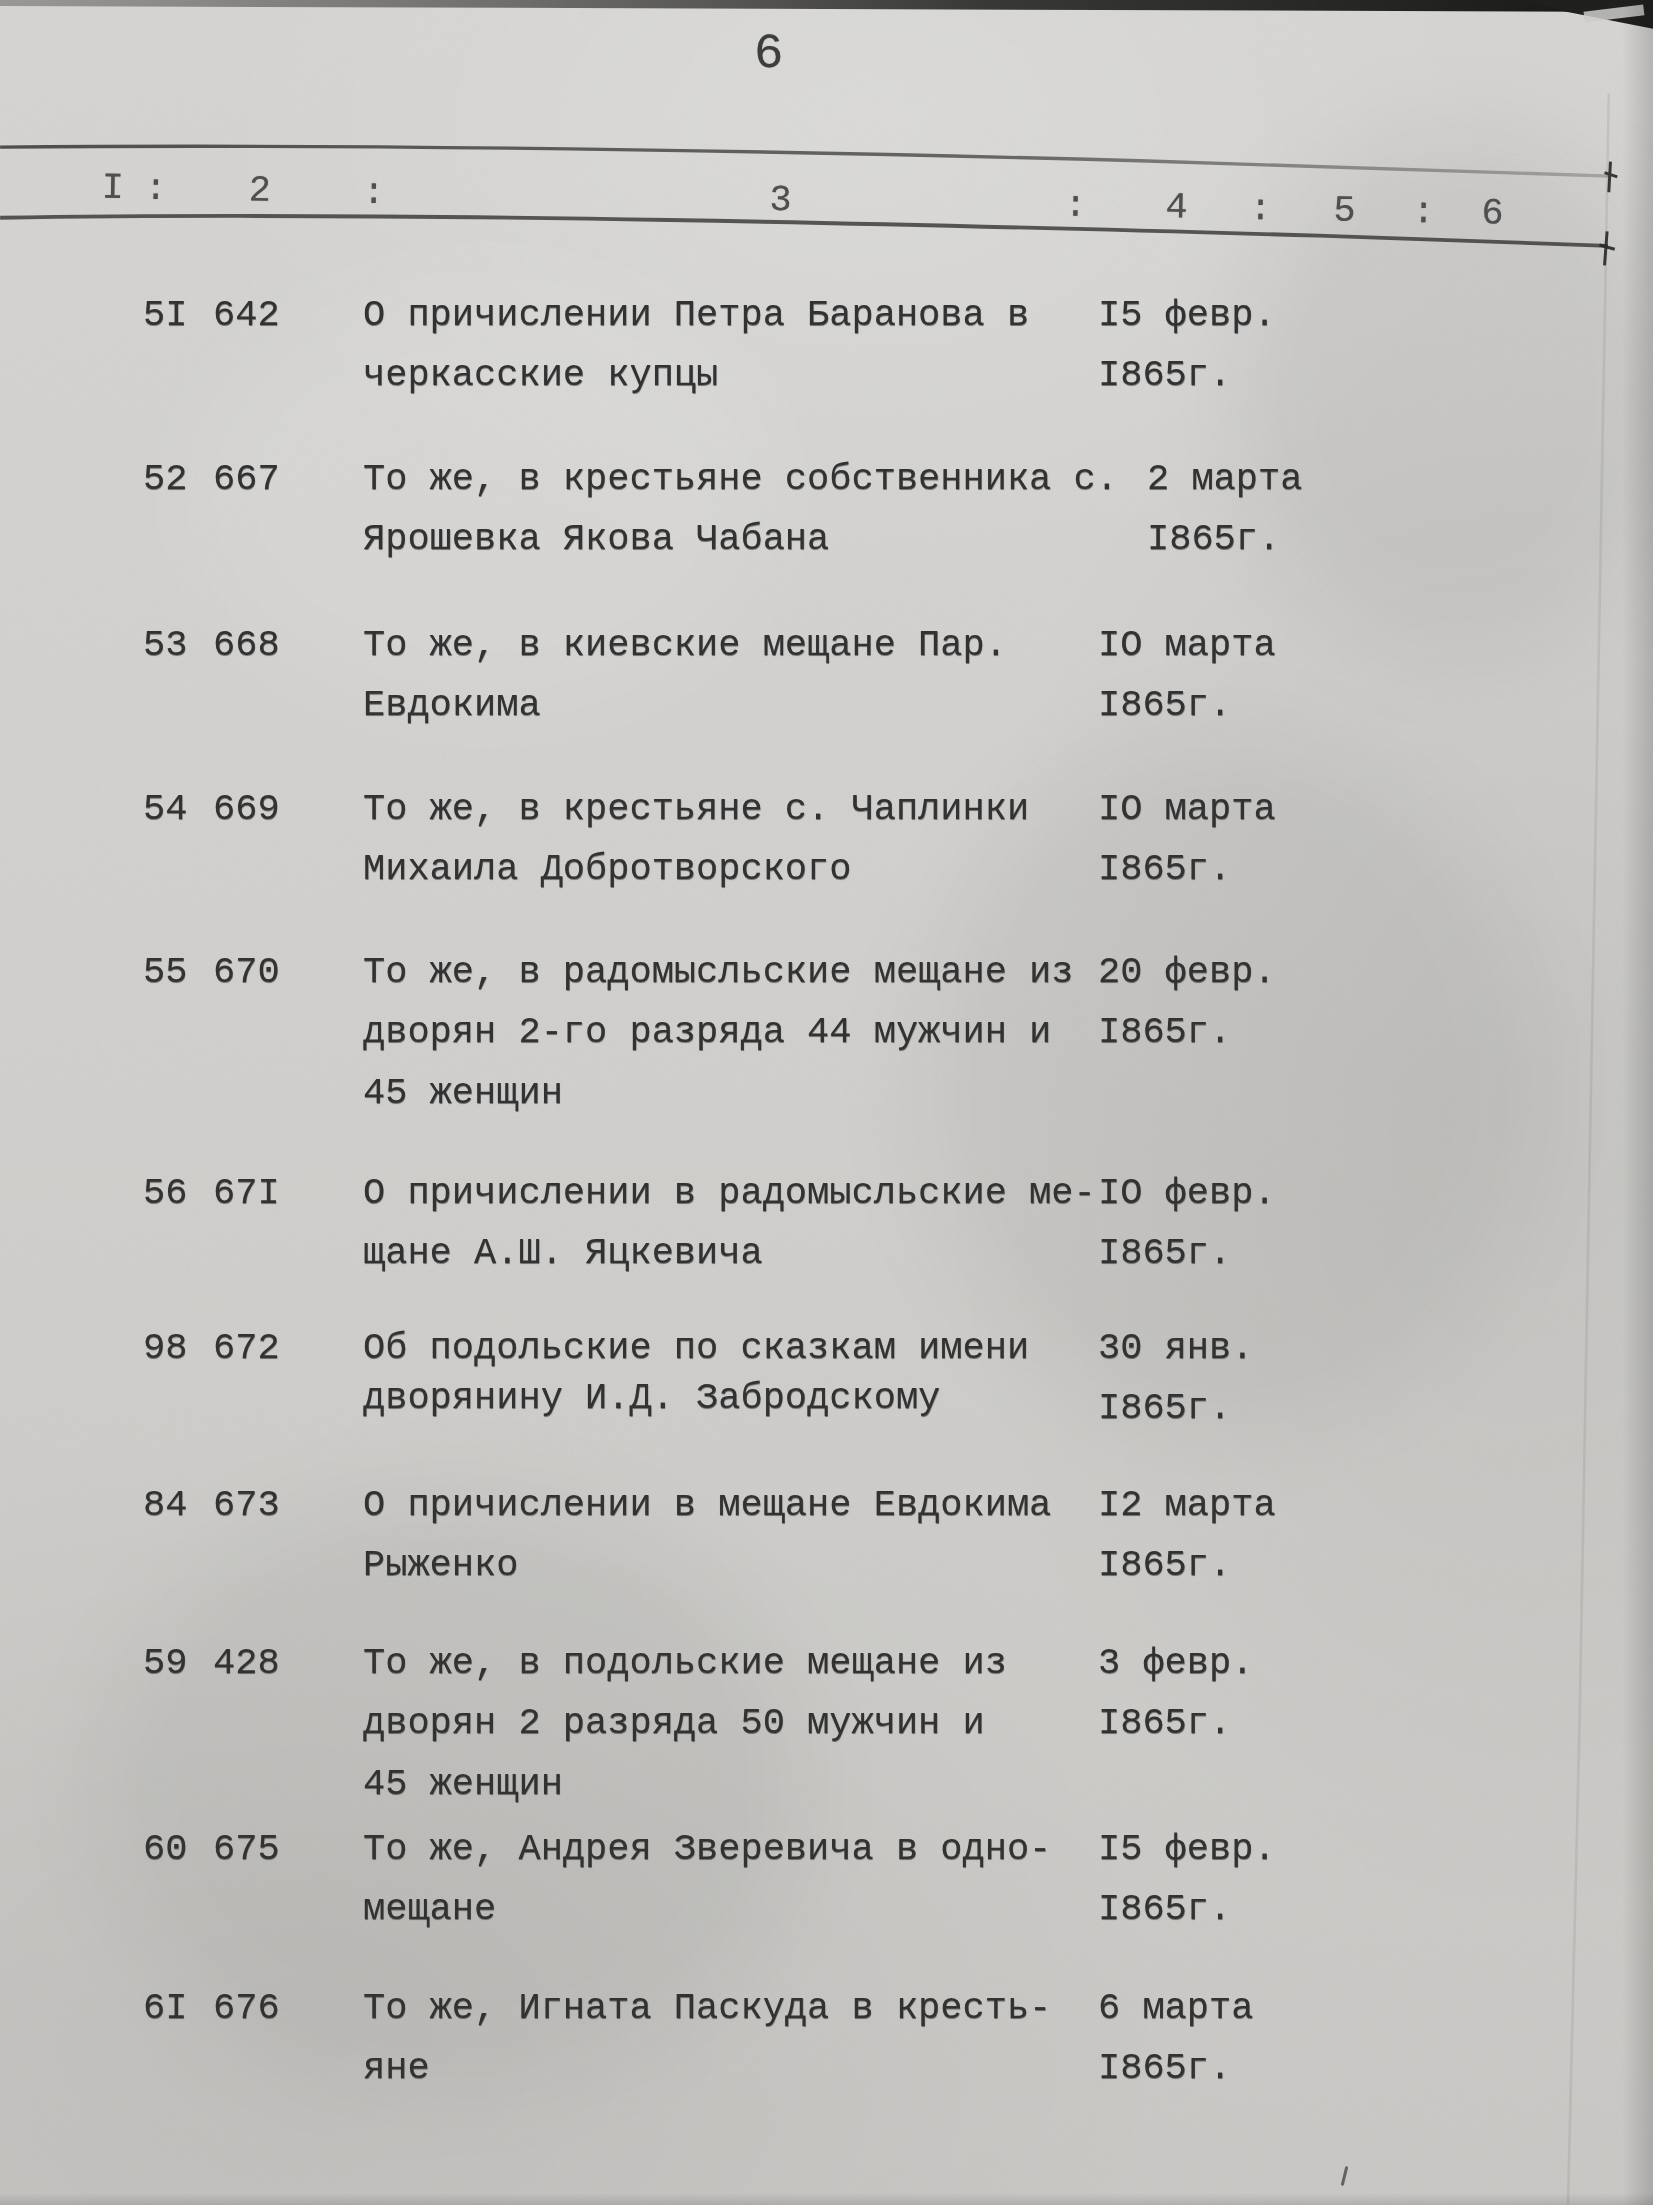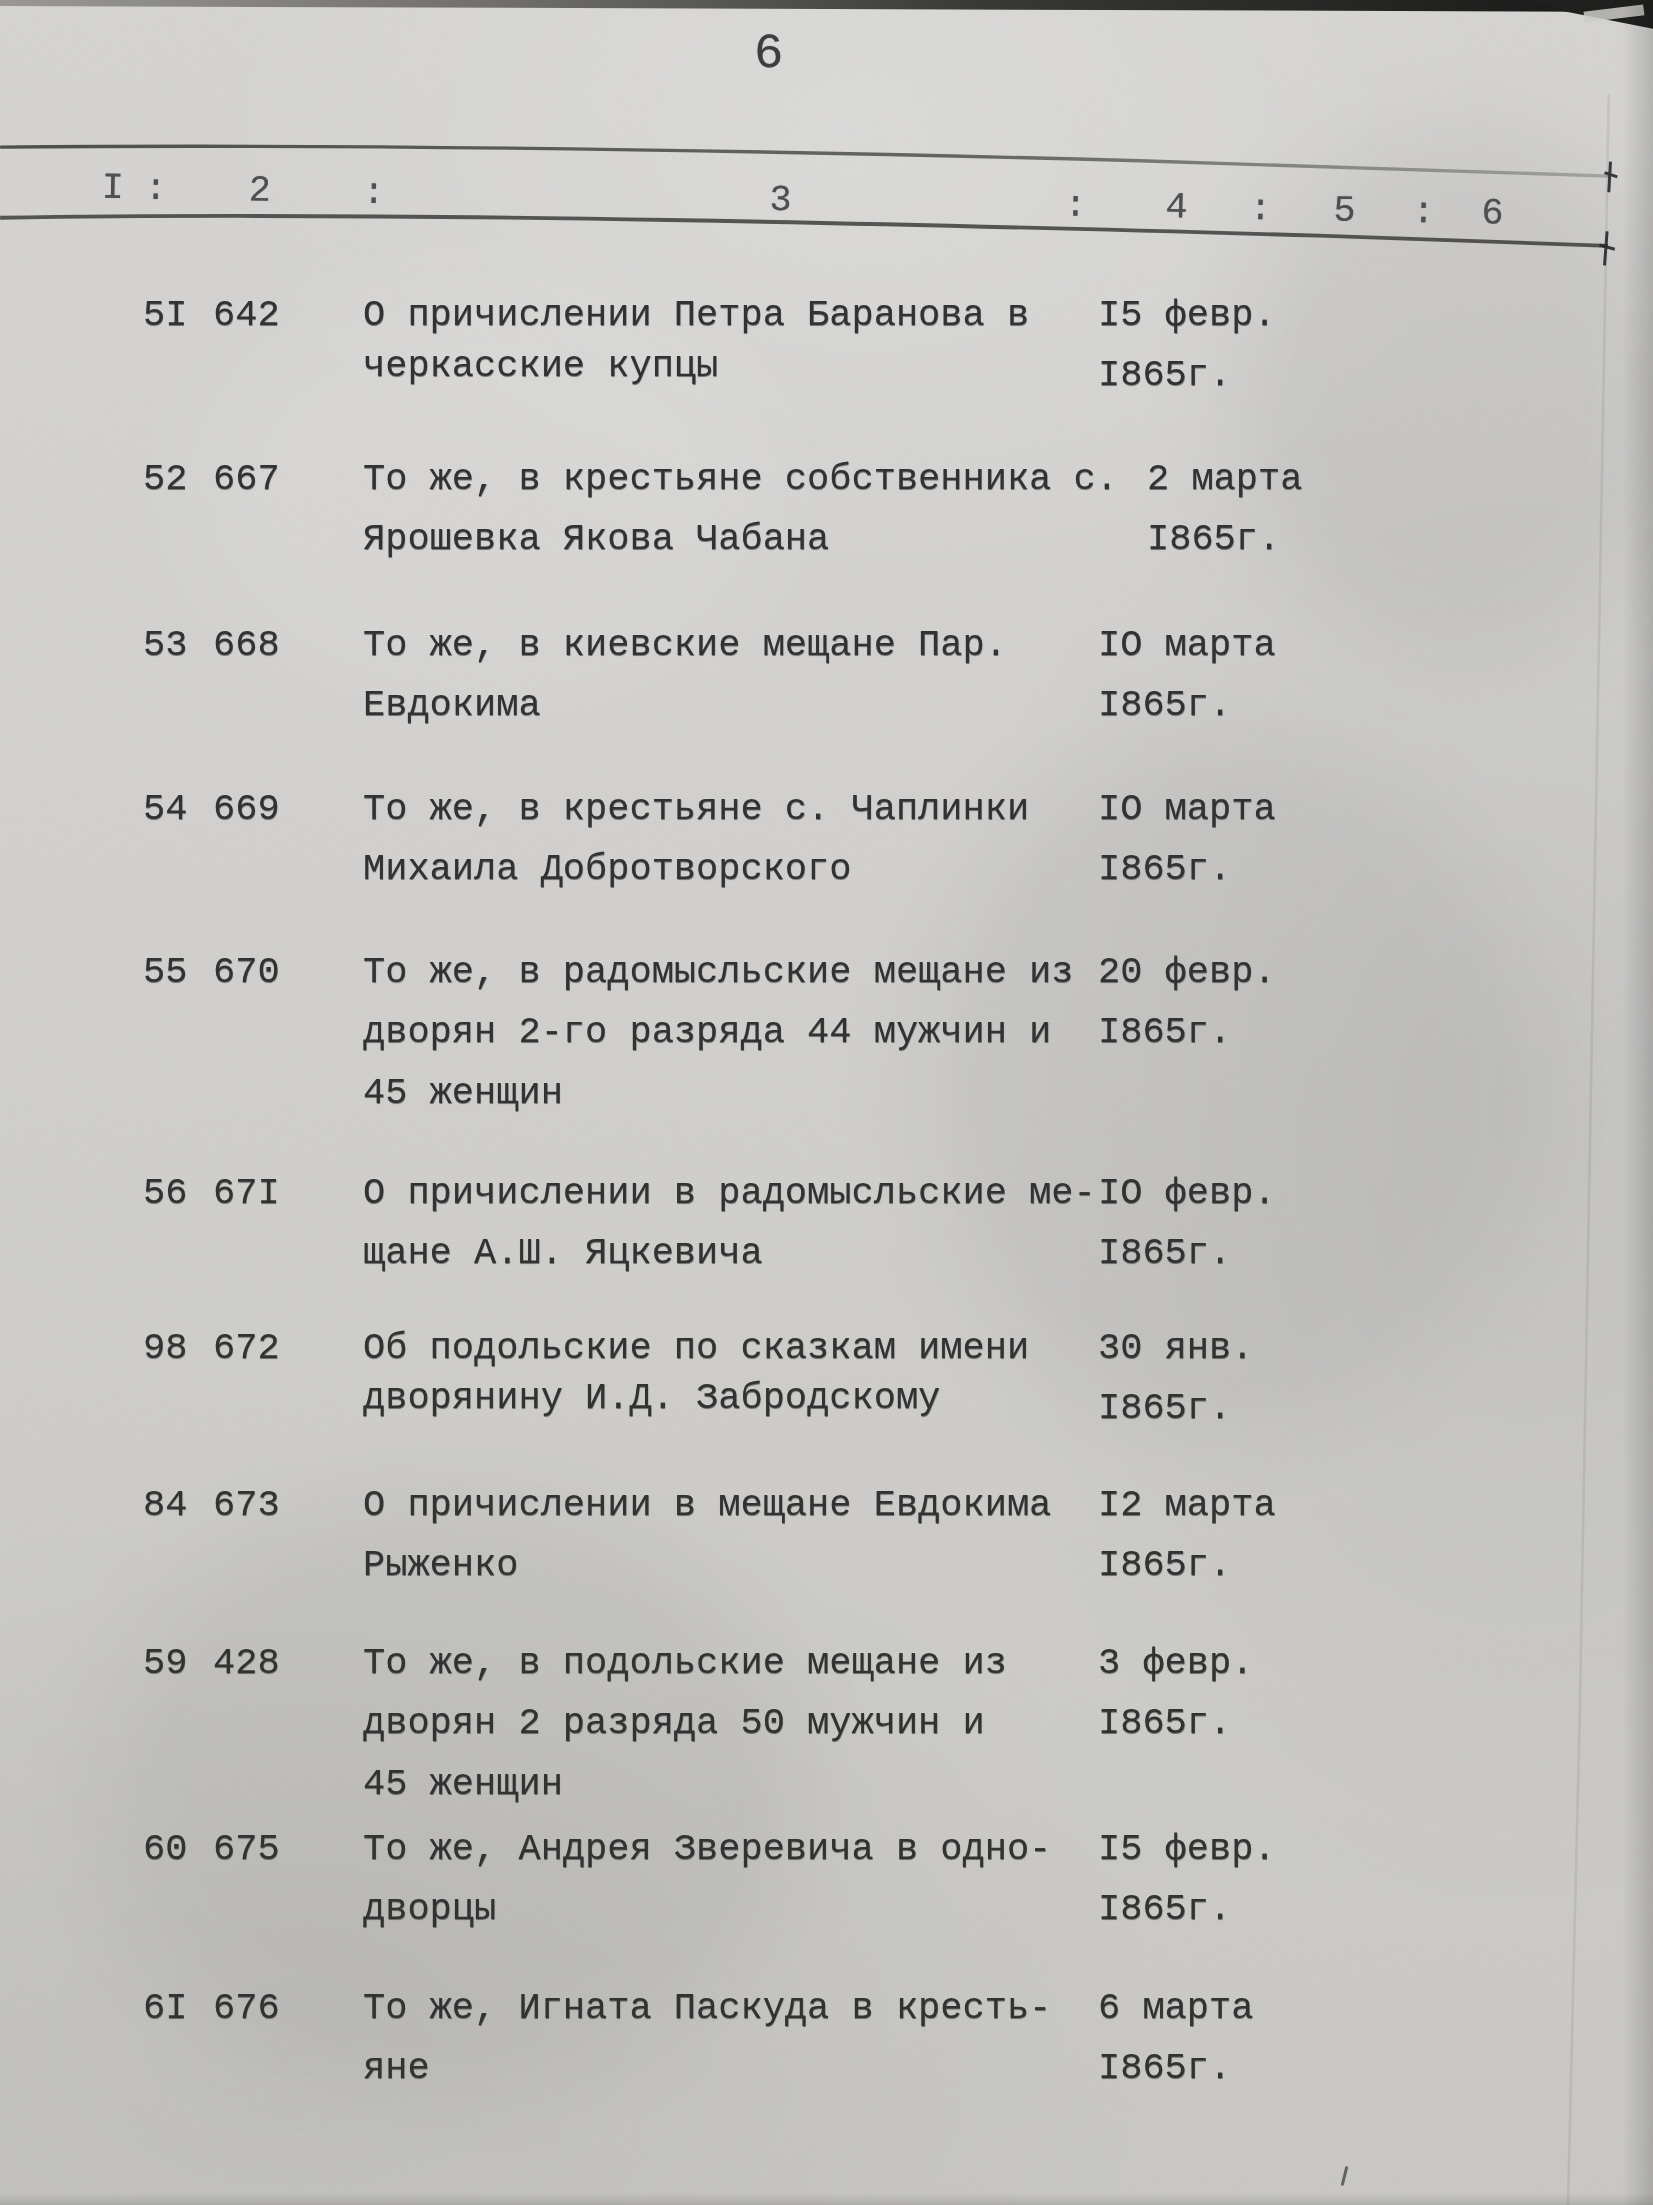--- a/index.html
+++ b/index.html
@@ -90,21 +90,21 @@
       <span class="hsep" style="left: 1250px;">:</span>
       <span class="hsep" style="left: 1413px;">:</span>
     </div>
 
   <div id="entries" class="abs" style="left:0;top:0;width:1654px;height:2205px;">
       <div class="entry" style="top: 294px;">
       <div class="cell cnum">5I</div>
       <div class="cell cfile">642</div>
       <div class="cell cdesc">
           <div class="line" style="top: 0px;">О причислении Петра Баранова в</div>
-          <div class="line" style="top: 51px;">черкасские купцы</div>
+          <div class="line" style="top: 60px;">черкасские купцы</div>
         </div>
       <div class="cell cdate" style="left: 1098px;">
           <div class="line" style="top: 0px;">I5 февр.</div>
           <div class="line" style="top: 60px;">I865г.</div>
         </div>
     </div>
       <div class="entry" style="top: 458px;">
       <div class="cell cnum">52</div>
       <div class="cell cfile">667</div>
       <div class="cell cdesc">
@@ -200,21 +200,21 @@
       <div class="cell cdate" style="left: 1098px;">
           <div class="line" style="top: 0px;">3 февр.</div>
           <div class="line" style="top: 60px;">I865г.</div>
         </div>
     </div>
       <div class="entry" style="top: 1828px;">
       <div class="cell cnum">60</div>
       <div class="cell cfile">675</div>
       <div class="cell cdesc">
           <div class="line" style="top: 0px;">То же, Андрея Зверевича в одно-</div>
-          <div class="line" style="top: 60px;">дворцы</div>
+          <div class="line" style="top: 60px;">мещане</div>
         </div>
       <div class="cell cdate" style="left: 1098px;">
           <div class="line" style="top: 0px;">I5 февр.</div>
           <div class="line" style="top: 60px;">I865г.</div>
         </div>
     </div>
       <div class="entry" style="top: 1987px;">
       <div class="cell cnum">6I</div>
       <div class="cell cfile">676</div>
       <div class="cell cdesc">

